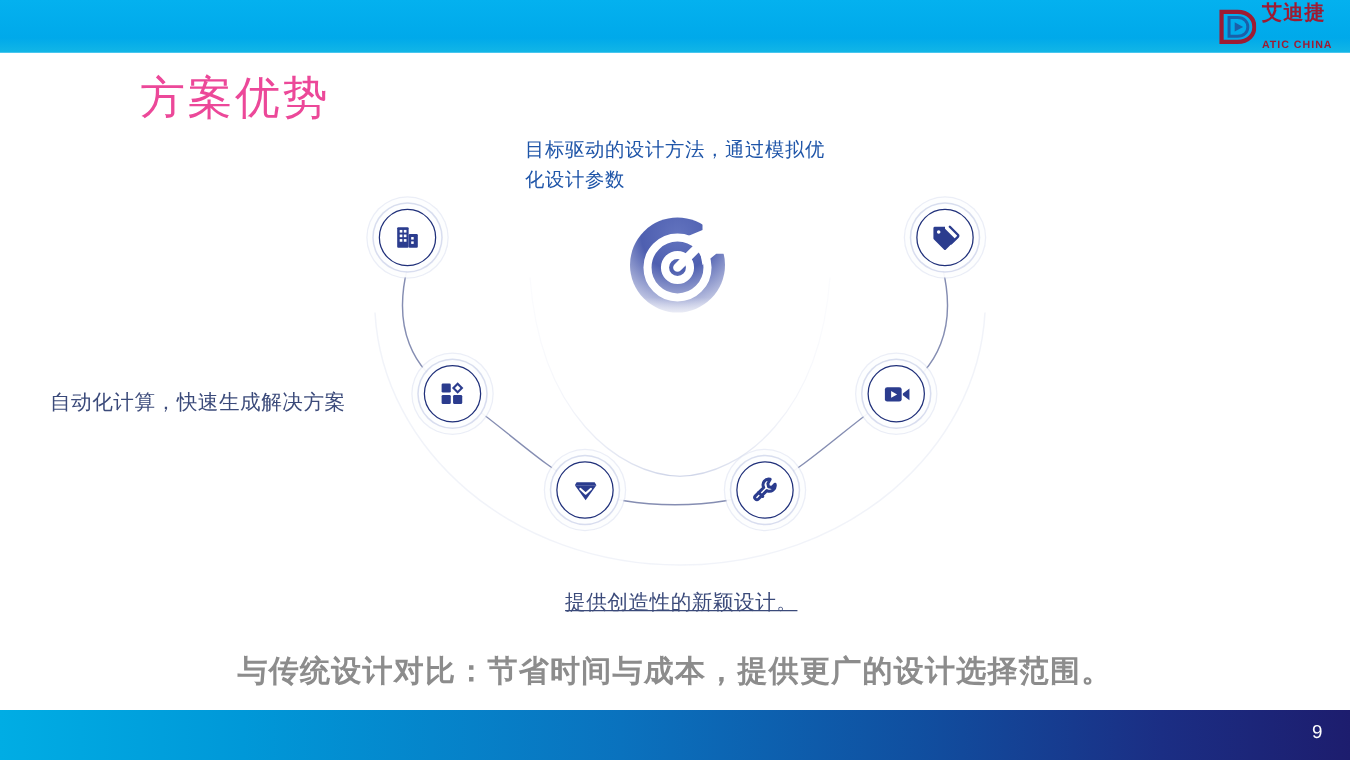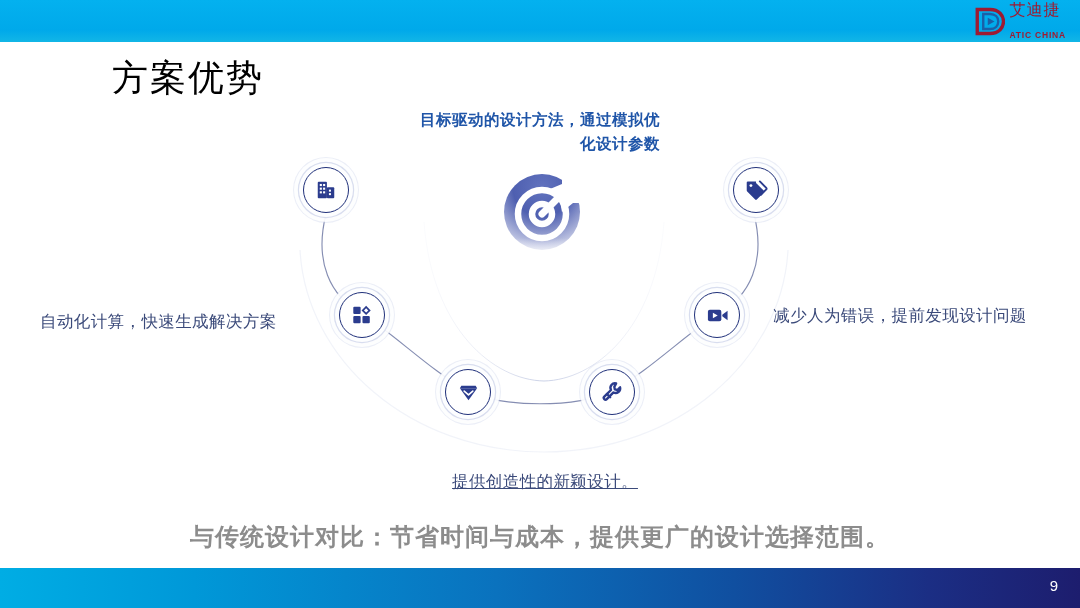--- a/index.html
+++ b/index.html
@@ -29,42 +29,42 @@
   }
   
   .logo {
     position: absolute; right: 14px; top: 6px;
     display: flex; align-items: center; gap: 5px;
     height: 30px;
   }
   .logo-mark { width: 30px; height: 29px; flex: 0 0 auto; }
   .logo-text { display: flex; flex-direction: column; justify-content: center; }
   .logo-cn {
-    font-size: 16px; font-weight: 400; color: #9E1B32;
+    font-size: 16px; font-weight: 700; color: #9E1B32;
     letter-spacing: 1px; line-height: 1.05;
     font-family: "DejaVu Sans", "Liberation Sans", sans-serif;
   }
   .logo-en {
     font-size: 8.5px; font-weight: 700; color: #9E1B32;
     letter-spacing: 0.8px; line-height: 1.1; margin-top: 12px;
   }
 
   
   .slide-title {
     position: absolute; left: 112px; top: 54px;
-    font-size: 36px; color: #000000; font-weight: 400;
+    font-size: 36px; color: #ec4899; font-weight: 400;
     letter-spacing: 2px;
     font-family: "DejaVu Sans", "Liberation Sans", sans-serif;
   }
 
   
   .center-heading {
     position: absolute; left: 420px; top: 108px;
-    width: 240px; text-align: right;
-    font-size: 15.5px; font-weight: 700; color: #1F55A8;
+    width: 240px; text-align: left;
+    font-size: 15.5px; font-weight: 400; color: #1F55A8;
     line-height: 1.55; letter-spacing: 0.5px;
     font-family: "DejaVu Sans", "Liberation Sans", sans-serif;
   }
 
   
   .diagram { position: absolute; left: 0; top: 0; width: 1080px; height: 608px; }
   .diagram svg { position: absolute; left: 0; top: 0; }
 
   
   .target-icon {
@@ -263,21 +263,20 @@
     <span>
       <svg width="23" height="23" viewBox="0 0 24 24" fill="#2B3C8E">
         <path d="M11.5 2.5 L3 2.5 a1.2 1.2 0 0 0 -1.2 1.2 L1.8 12 a1.6 1.6 0 0 0 0.5 1.1 l8.3 8.3 a1.2 1.2 0 0 0 1.7 0 l7.4 -7.4 a1.2 1.2 0 0 0 0 -1.7 l-8.2 -8.2 Z"></path>
         <circle cx="6.2" cy="6.9" r="1.5" fill="#ffffff"></circle>
         <path d="M15.5 2.5 L22.2 9.2 a1.2 1.2 0 0 1 0 1.7 l-5.6 5.6" fill="none" stroke="#2B3C8E" stroke-width="2" stroke-linecap="round"></path>
       </svg>
     </span>
   </div>
 
   <div class="cap cap-left">自动化计算，快速生成解决方案</div>
-  <div class="cap cap-right">减少人为错误，提前发现设计问题</div>
   <div class="cap cap-bottom">提供创造性的新颖设计。</div>
 
   <div class="summary">与传统设计对比：节省时间与成本，提供更广的设计选择范围。</div>
 
   <div class="bottombar">
     <div class="page-num">9</div>
   </div>
 
 </div>
 

